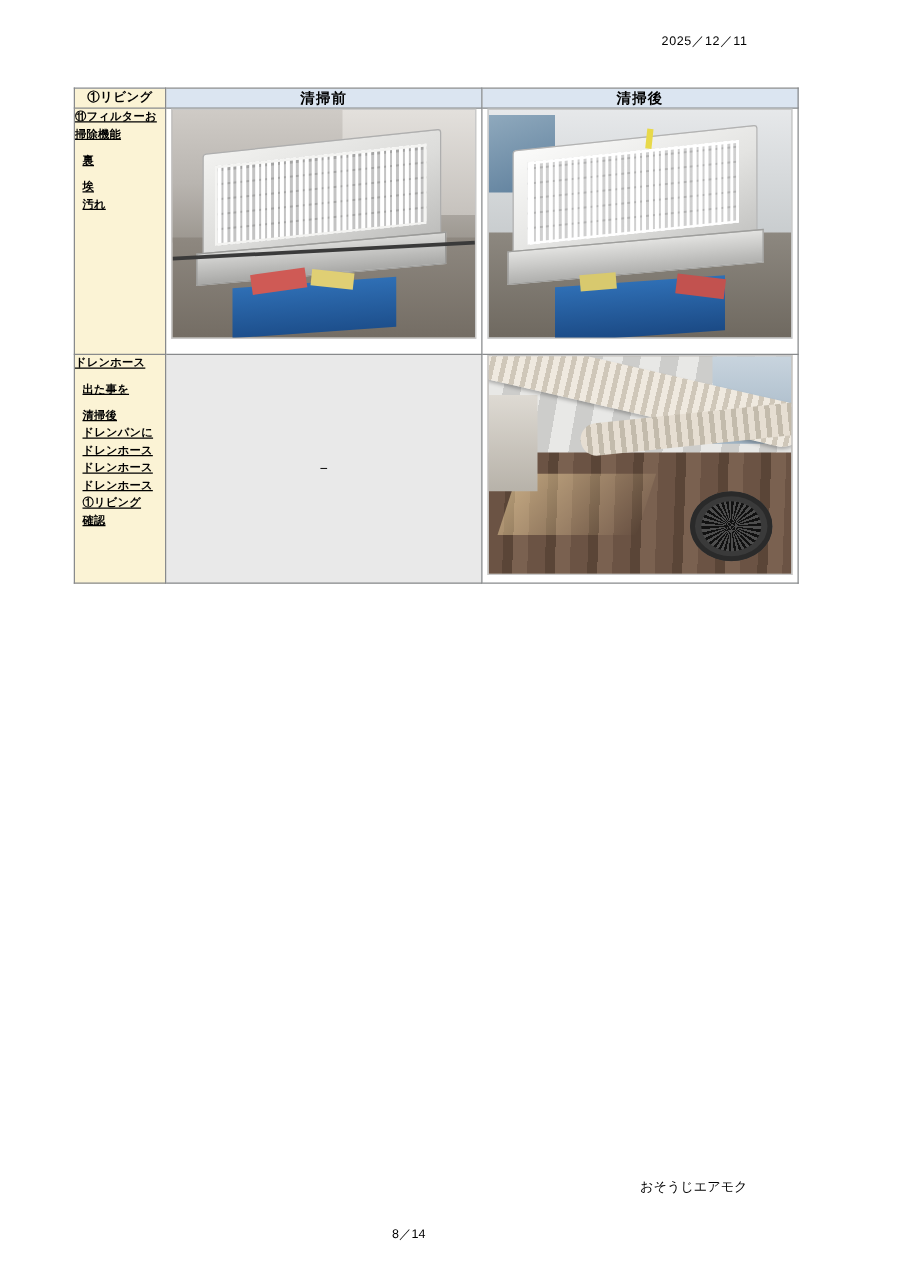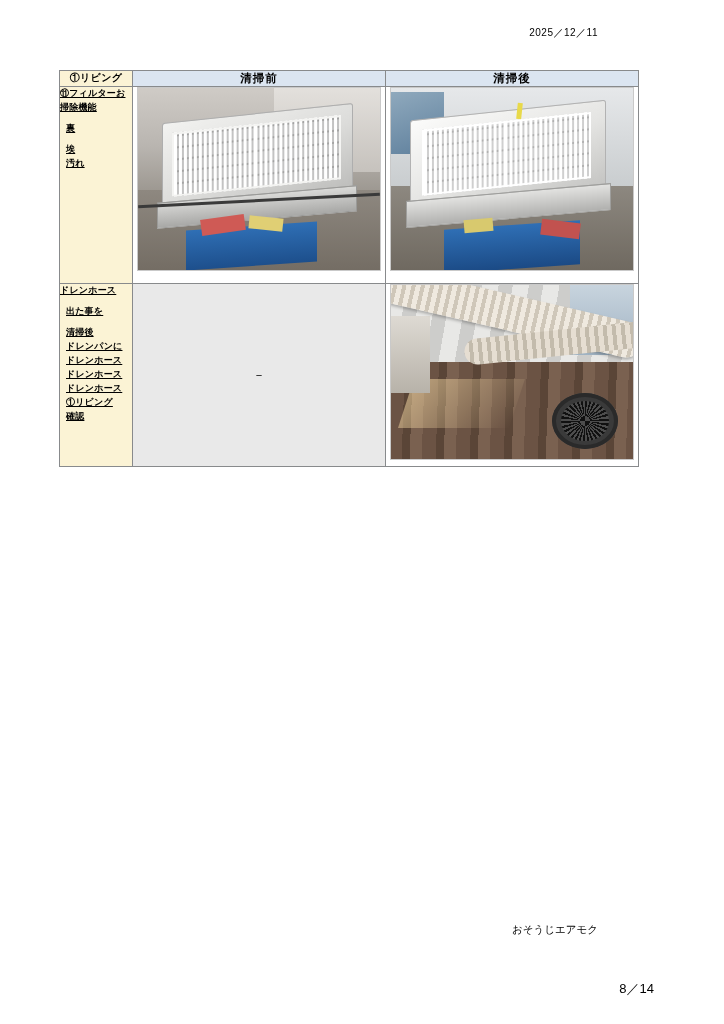--- a/index.html
+++ b/index.html
@@ -291,27 +291,27 @@
   }
   .ph3 .rail {
     position:absolute; right:0; top:34%; width:30%; height:8px;
     background:#8e9296; transform:rotate(-4deg);
   }
 
   .footer-page {
     position: absolute;
     left: 0; right: 0;
     top: 980px;
-    text-align: right;
-    font-size: 13px;
+    text-align: center;
+    font-size: 10px;
   }
   .footer-brand {
     position: absolute;
     right: 56px;
-    top: 923px;
+    top: 943px;
     font-size: 10.5px;
   }
 </style>
 </head>
 <body>
 
 <div class="page">
 
   <div class="doc-date">2025／12／11</div>
 

